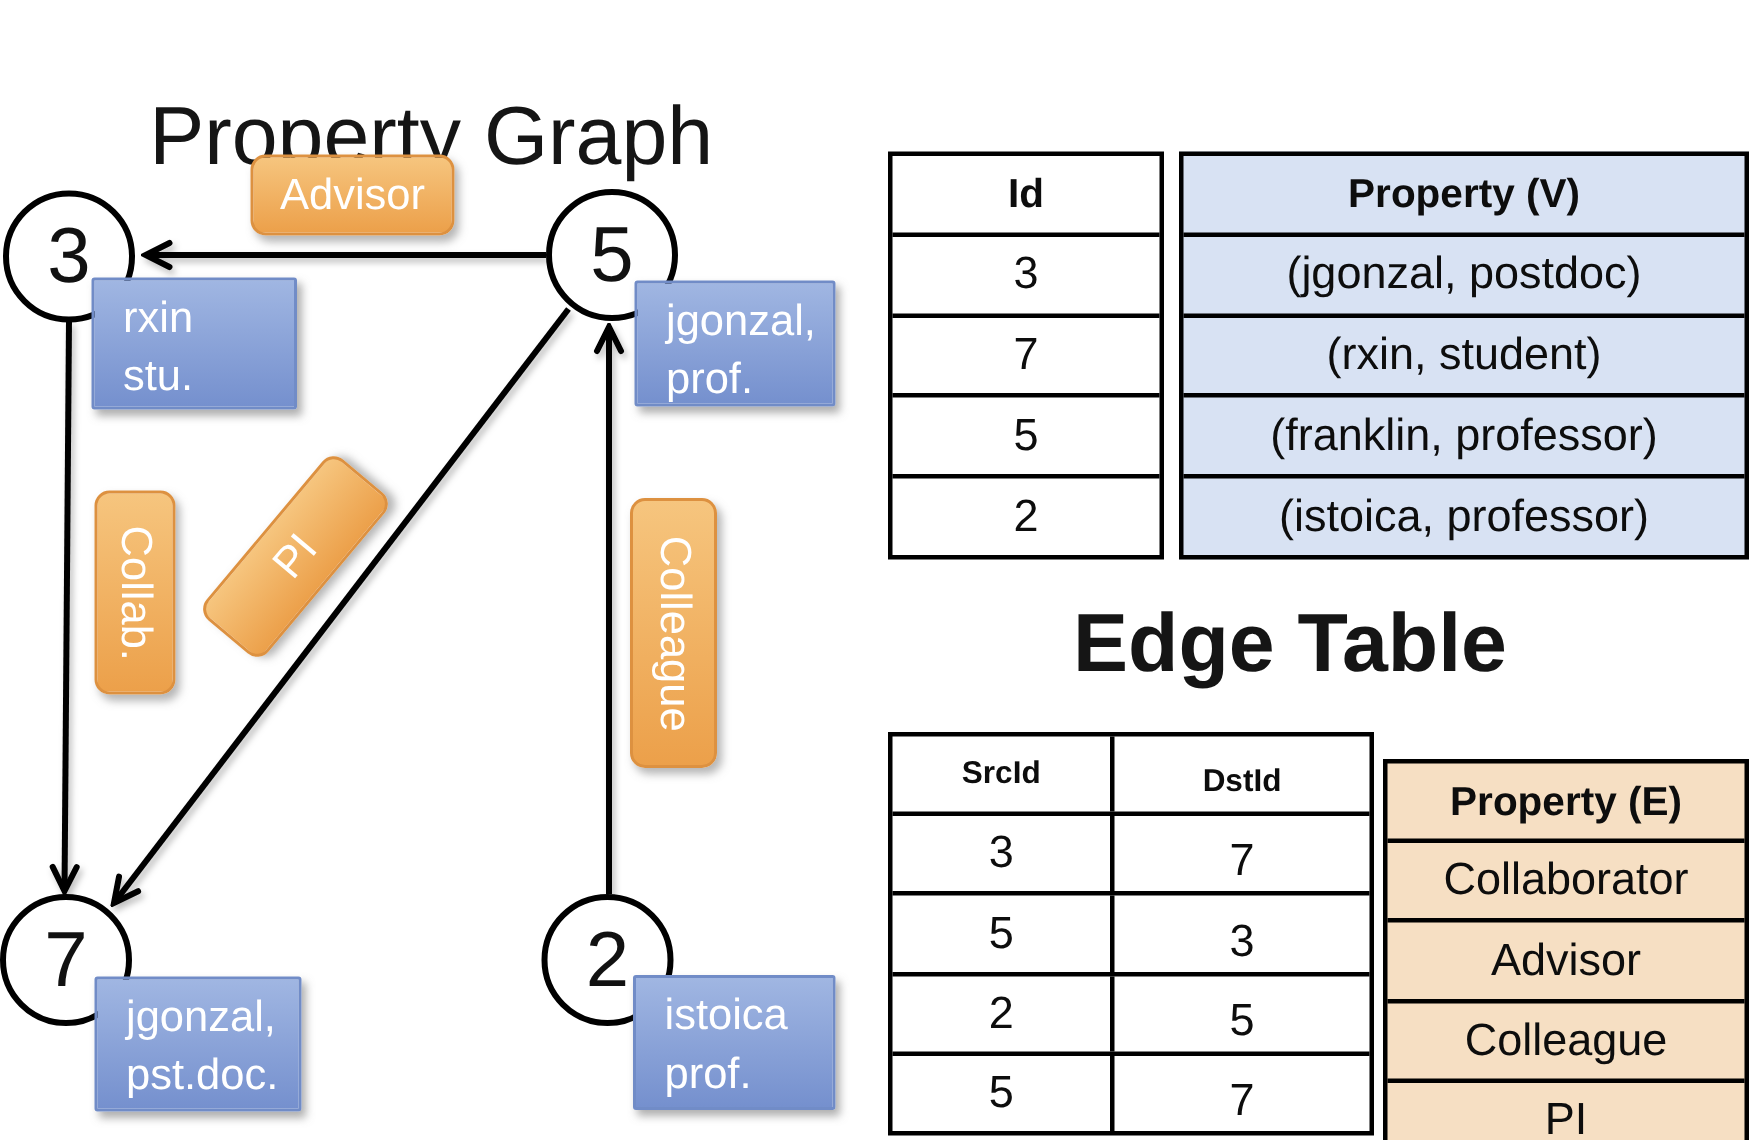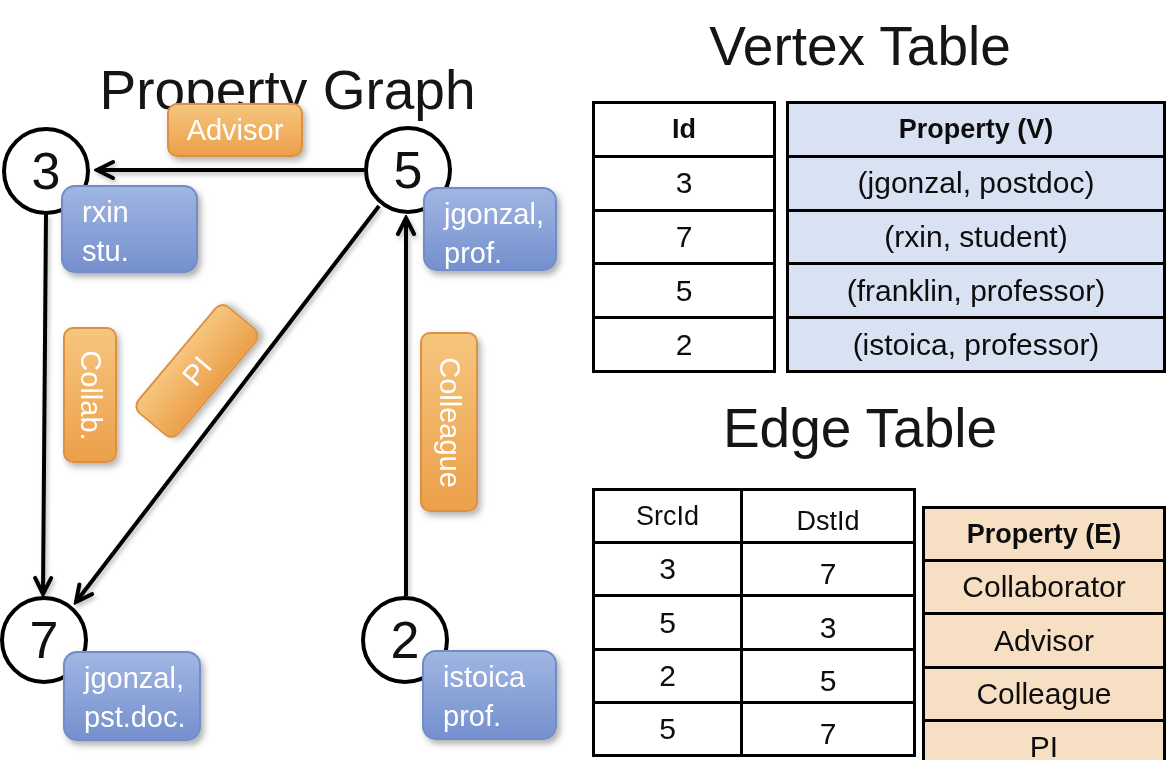--- a/index.html
+++ b/index.html
@@ -6,32 +6,32 @@
   .stage{
     position:relative;width:1170px;height:760px;background:#ffffff;
     font-family:"Liberation Sans",sans-serif;color:#111;overflow:hidden;
   }
   .title{
     position:absolute;text-align:center;font-size:55px;font-weight:400;
     color:#151515;letter-spacing:0px;white-space:nowrap;
   }
   .graph-title{left:0;top:10px;width:575px;margin-top:48px;}
   .vertex-title{left:575px;top:14px;width:570px;}
-  .edge-title{left:575px;top:396px;width:570px;}
+  .edge-title{left:575px;top:396px;width:570px;font-weight:bold;}
 
   
   svg.edges{position:absolute;left:0;top:0;
     filter:drop-shadow(2px 3px 2px rgba(0,0,0,0.25));}
   .node{
     position:absolute;width:88px;height:88px;border:4px solid #000;border-radius:50%;
     background:#fff;display:flex;align-items:center;justify-content:center;
     font-size:52px;color:#111;box-sizing:border-box;
   }
   .pbox{
-    position:absolute;border-radius:14px;box-sizing:border-box;
+    position:absolute;border-radius:2px;box-sizing:border-box;
     border:2px solid var(--node-box-border);
     background:linear-gradient(to bottom,var(--node-box-top),var(--node-box-bottom));
     color:#fff;font-size:29px;line-height:39px;padding:6px 0 0 19px;
     box-shadow:3px 4px 6px rgba(110,110,110,0.55);
   }
   .elabel{
     position:absolute;border-radius:10px;box-sizing:border-box;
     border:2px solid var(--edge-label-border);
     background:linear-gradient(to bottom,var(--edge-label-top),var(--edge-label-bottom));
     color:#fff;font-size:29px;display:flex;align-items:center;justify-content:center;
@@ -54,21 +54,21 @@
   .vt-prop{left:786px;top:101px;width:380px;height:272px;background:var(--vertex-property-bg);}
   .et-left{left:592px;top:488px;width:324px;height:269px;}
   .et-prop{left:922px;top:488px;width:244px;height:269px;background:var(--edge-property-bg);margin-top:18px;}
   .erow{flex:1;display:flex;border-top:3px solid #000;}
   .erow:first-child{border-top:none;}
   .erow .c1,.erow .c2{
     display:flex;align-items:center;justify-content:center;font-size:30px;color:#0d0d0d;
   }
   .erow .c1{width:145px;border-right:3px solid #000;}
   .erow .c2{flex:1;margin-top:10px;}
-  .erow.hdr .c1,.erow.hdr .c2{font-size:27px;font-weight:normal;}
+  .erow.hdr .c1,.erow.hdr .c2{font-size:21px;font-weight:bold;}
 </style>
 </head>
 <body>
 
 <div class="stage">
 
   <div>
     <div class="title graph-title">Property Graph</div>
 
     <svg class="edges" width="585" height="760" viewBox="0 0 585 760">
@@ -120,21 +120,20 @@
     <div class="pbox" style="left:63px;top:651px;width:138px;height:90px;">
       <div>jgonzal,</div>
       <div>pst.doc.</div>
     </div>
     <div class="pbox" style="left:422px;top:650px;width:135px;height:90px;">
       <div>istoica</div>
       <div>prof.</div>
     </div>
   </div>
 
-  <div class="title vertex-title">Vertex Table</div>
 
   <div class="tbl vt-id">
     <div class="cell hdr">Id</div>
     <div class="cell">3</div>
     <div class="cell">7</div>
     <div class="cell">5</div>
     <div class="cell">2</div>
   </div>
   <div class="tbl vt-prop">
     <div class="cell hdr">Property (V)</div>

